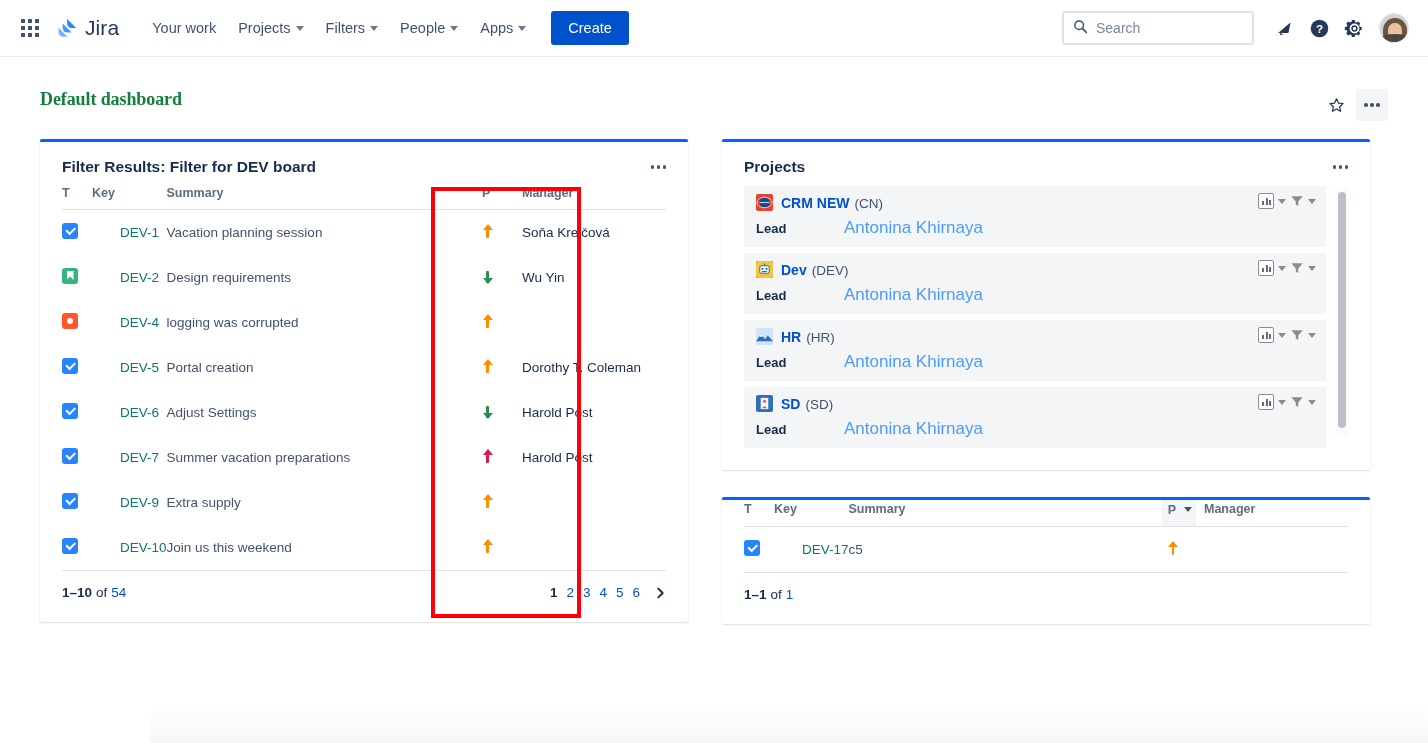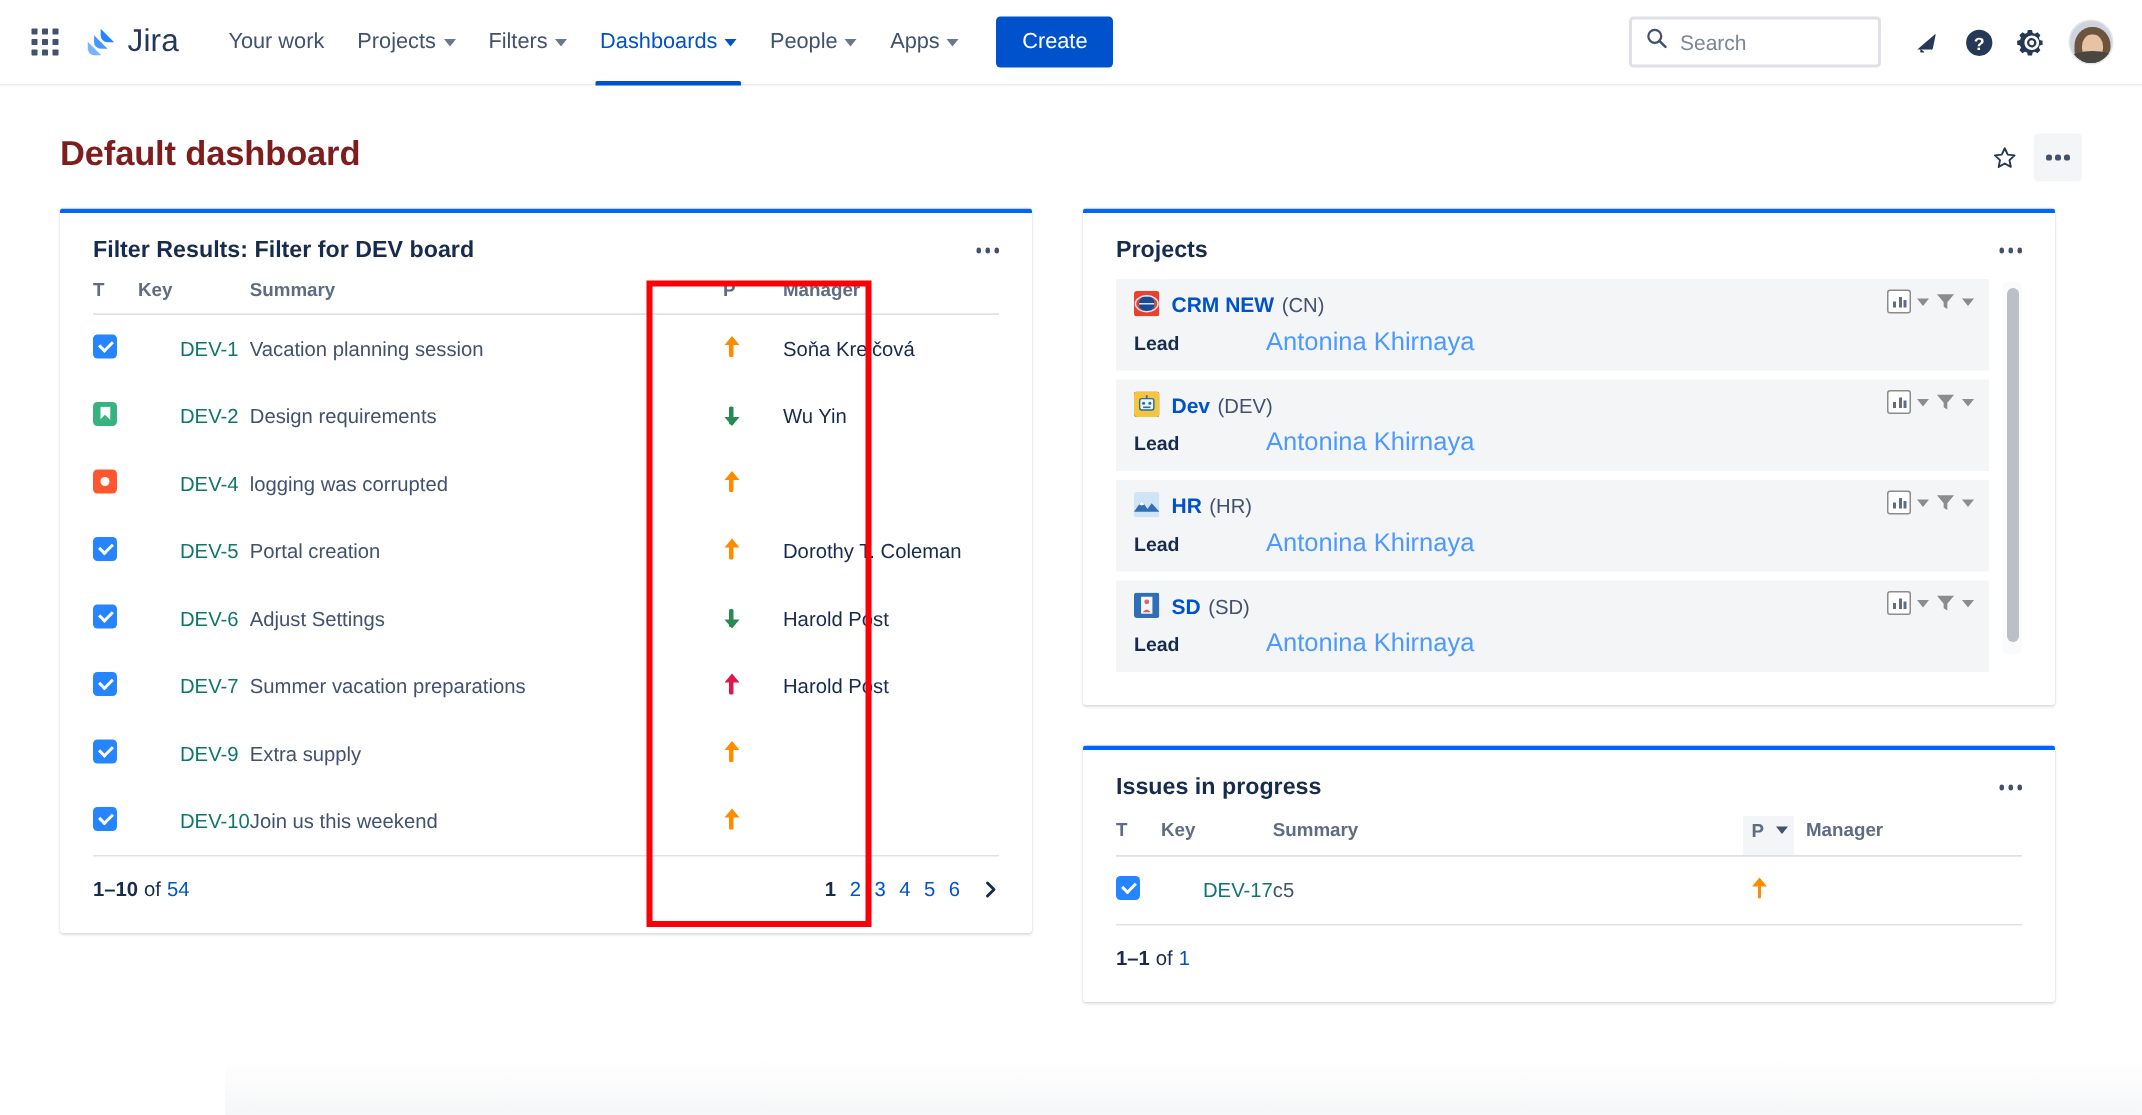--- a/index.html
+++ b/index.html
@@ -68,21 +68,21 @@
     border: none; cursor: pointer;
     font-family: "Liberation Sans", sans-serif;
   }
 
   .nav-right {
     margin-left: auto; display: flex; align-items: center;
     margin-right: 19px; gap: 3px;
   }
   .searchbox {
     display: flex; align-items: center;
-    width: 168px; height: 34px;
+    width: 192px; height: 34px;
     border: 2px solid #dfe1e6; border-radius: 3px;
     background: #fff; padding: 0 9px; cursor: text;
     margin-right: 11px;
   }
   .searchbox input {
     border: none; outline: none;
     font-size: 14px; color: #091e42;
     font-family: "Liberation Sans", sans-serif;
     background: transparent; width: 100%; margin-left: 8px;
   }
@@ -103,22 +103,23 @@
   .avatar .face { position:absolute; left:8px; top:9px; width:14px; height:17px; border-radius:46%; background:#e8c3a3; }
   .avatar .body { position:absolute; left:1px; bottom:0; width:28px; height:8px; border-radius:50% 50% 0 0; background:#4c4640; }
 
   
   .page { position: absolute; top: 57px; left: 0; width: 1428px; }
   .page-header {
     display: flex; align-items: flex-start;
     padding: 32px 40px 0 40px;
   }
   .page-title {
-    font-size: 23px; color: #7f1d1d; font-weight: 600;
+    font-size: 18px; color: #15803d; font-weight: 600;
     letter-spacing: -0.1px;
+    font-family: Liberation Serif, serif;
   }
   .page-actions { margin-left: auto; display: flex; align-items: center; gap: 4px; }
   .act-btn {
     width: 32px; height: 32px; border-radius: 3px;
     display: flex; align-items: center; justify-content: center;
     cursor: pointer;
   }
   .act-btn.filled { background: #f4f5f7; }
   .dots { display: flex; gap: 2.5px; }
   .dots i { width: 3.5px; height: 3.5px; border-radius: 50%; background: #42526e; display: block; }
@@ -341,24 +342,20 @@
   <div class="nav-items">
     <div class="nav-item">
       <span>Your work</span>
     </div>
     <div class="nav-item">
       <span>Projects</span>
       <span class="caret"></span>
     </div>
     <div class="nav-item">
       <span>Filters</span>
-      <span class="caret"></span>
-    </div>
-    <div class="nav-item active">
-      <span>Dashboards</span>
       <span class="caret"></span>
     </div>
     <div class="nav-item">
       <span>People</span>
       <span class="caret"></span>
     </div>
     <div class="nav-item">
       <span>Apps</span>
       <span class="caret"></span>
     </div>
@@ -699,30 +696,20 @@
             </div>
 
             <div class="pscroll">
               <div class="thumb"></div>
             </div>
           </div>
         </div>
       </div>
 
       <div class="gadget">
-        <div class="gadget-head">
-          <div class="gadget-title">Issues in progress</div>
-          <div class="gadget-menu">
-            <span class="dots">
-                <i></i>
-                <i></i>
-                <i></i>
-              </span>
-          </div>
-        </div>
 
         <div class="gadget-body">
           <table class="issues">
             <thead>
               <tr>
                 <th class="c-t">T</th>
                 <th class="c-key">Key</th>
                 <th class="c-sum">Summary</th>
                 <th class="c-p sorted">
                   <span>P</span><span class="sortcaret"></span>

